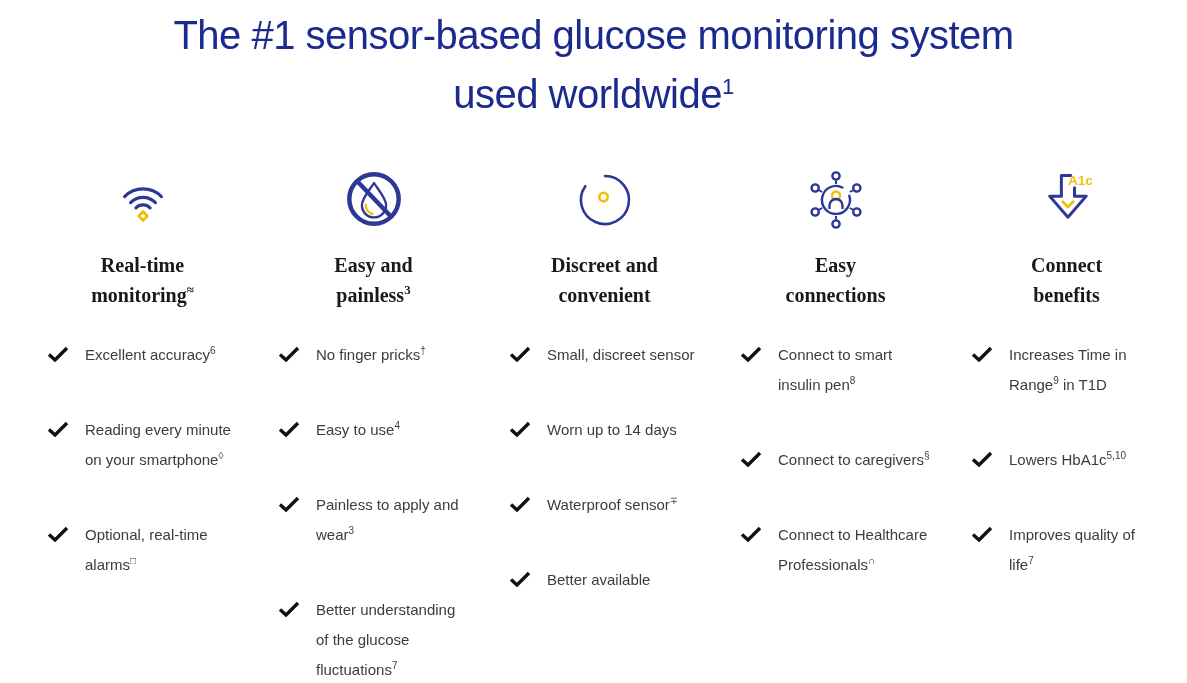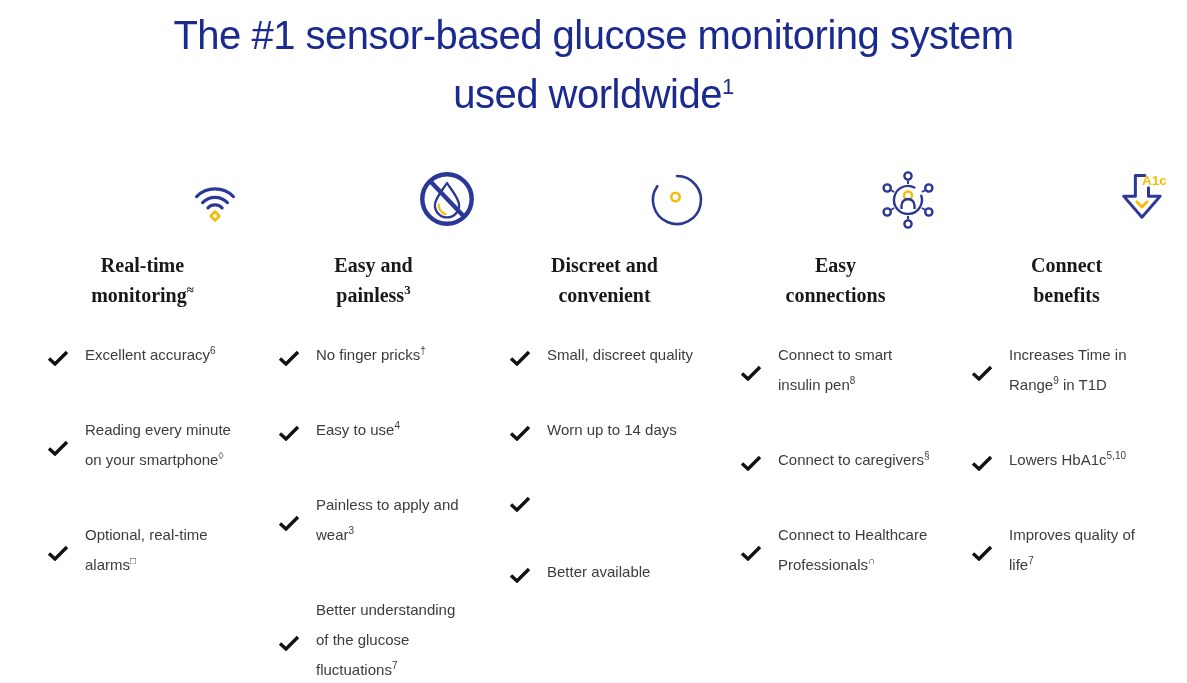--- a/index.html
+++ b/index.html
@@ -10,29 +10,29 @@
   .page{width:1187px;height:683px;position:relative;}
   h1{
     margin:6px 0 0;text-align:center;font-weight:normal;
     font-size:40px;line-height:59px;letter-spacing:-0.5px;
     color:var(--navy,#1B2A8E);
   }
   h1 sup{font-size:22px;line-height:0;}
   .columns{display:flex;padding:0 16px;margin-top:44px;}
   .col{width:231px;box-sizing:border-box;flex:0 0 231px;}
   .col-head{text-align:center;padding-left:22px;}
-  .icon-box{height:64px;display:flex;align-items:flex-start;justify-content:flex-end;}
+  .icon-box{height:64px;display:flex;align-items:flex-start;justify-content:center;}
   h2{
     margin:18px 0 0;font-size:20px;line-height:30px;font-weight:bold;
     color:var(--heading-text,#191919);
     font-family:Liberation Serif, serif;
   }
   h2 sup{font-size:13px;line-height:0;}
   ul{list-style:none;margin:30px 0 0;padding:0 0 0 31px;}
-  li.item{display:flex;margin-bottom:45px;align-items:center;}
+  li.item{display:flex;margin-bottom:45px;align-items:flex-start;}
   .check{flex:0 0 22px;margin-right:16px;padding-top:6px;}
   .txt{
     margin:0;font-size:15px;line-height:30px;white-space:pre-line;
     color:var(--body-text,#3C3C3C);
   }
   .txt sup{font-size:10px;line-height:0;}
   .stroke-navy{stroke:var(--icon-navy,#2B3896);}
   .stroke-yellow{stroke:var(--yellow,#F2BE0A);}
   .fill-yellow{fill:var(--yellow,#F2BE0A);}
   .stroke-check{stroke:var(--check,#111111);}
@@ -150,36 +150,37 @@
         </div>
         <h2><span>Discreet and</span><br><span>convenient</span></h2>
       </div>
       <ul>
         <li class="item">
           <span class="check">
               <svg width="22" height="16" viewBox="0 0 22 16">
                 <path class="stroke-check" d="M2 8.5 L8 14 L20 2" fill="none" stroke-width="3.4"></path>
               </svg>
             </span>
-          <p class="txt"><span>Small, discreet quality</span></p>
+          <p class="txt"><span>Small, discreet sensor</span></p>
         </li>
         <li class="item">
           <span class="check">
               <svg width="22" height="16" viewBox="0 0 22 16">
                 <path class="stroke-check" d="M2 8.5 L8 14 L20 2" fill="none" stroke-width="3.4"></path>
               </svg>
             </span>
           <p class="txt"><span>Worn up to 14 days</span></p>
         </li>
         <li class="item">
           <span class="check">
               <svg width="22" height="16" viewBox="0 0 22 16">
                 <path class="stroke-check" d="M2 8.5 L8 14 L20 2" fill="none" stroke-width="3.4"></path>
               </svg>
             </span>
+          <p class="txt"><span>Waterproof sensor</span><sup>∓</sup></p>
         </li>
         <li class="item">
           <span class="check">
               <svg width="22" height="16" viewBox="0 0 22 16">
                 <path class="stroke-check" d="M2 8.5 L8 14 L20 2" fill="none" stroke-width="3.4"></path>
               </svg>
             </span>
           <p class="txt"><span>Better available</span></p>
         </li>
       </ul>

